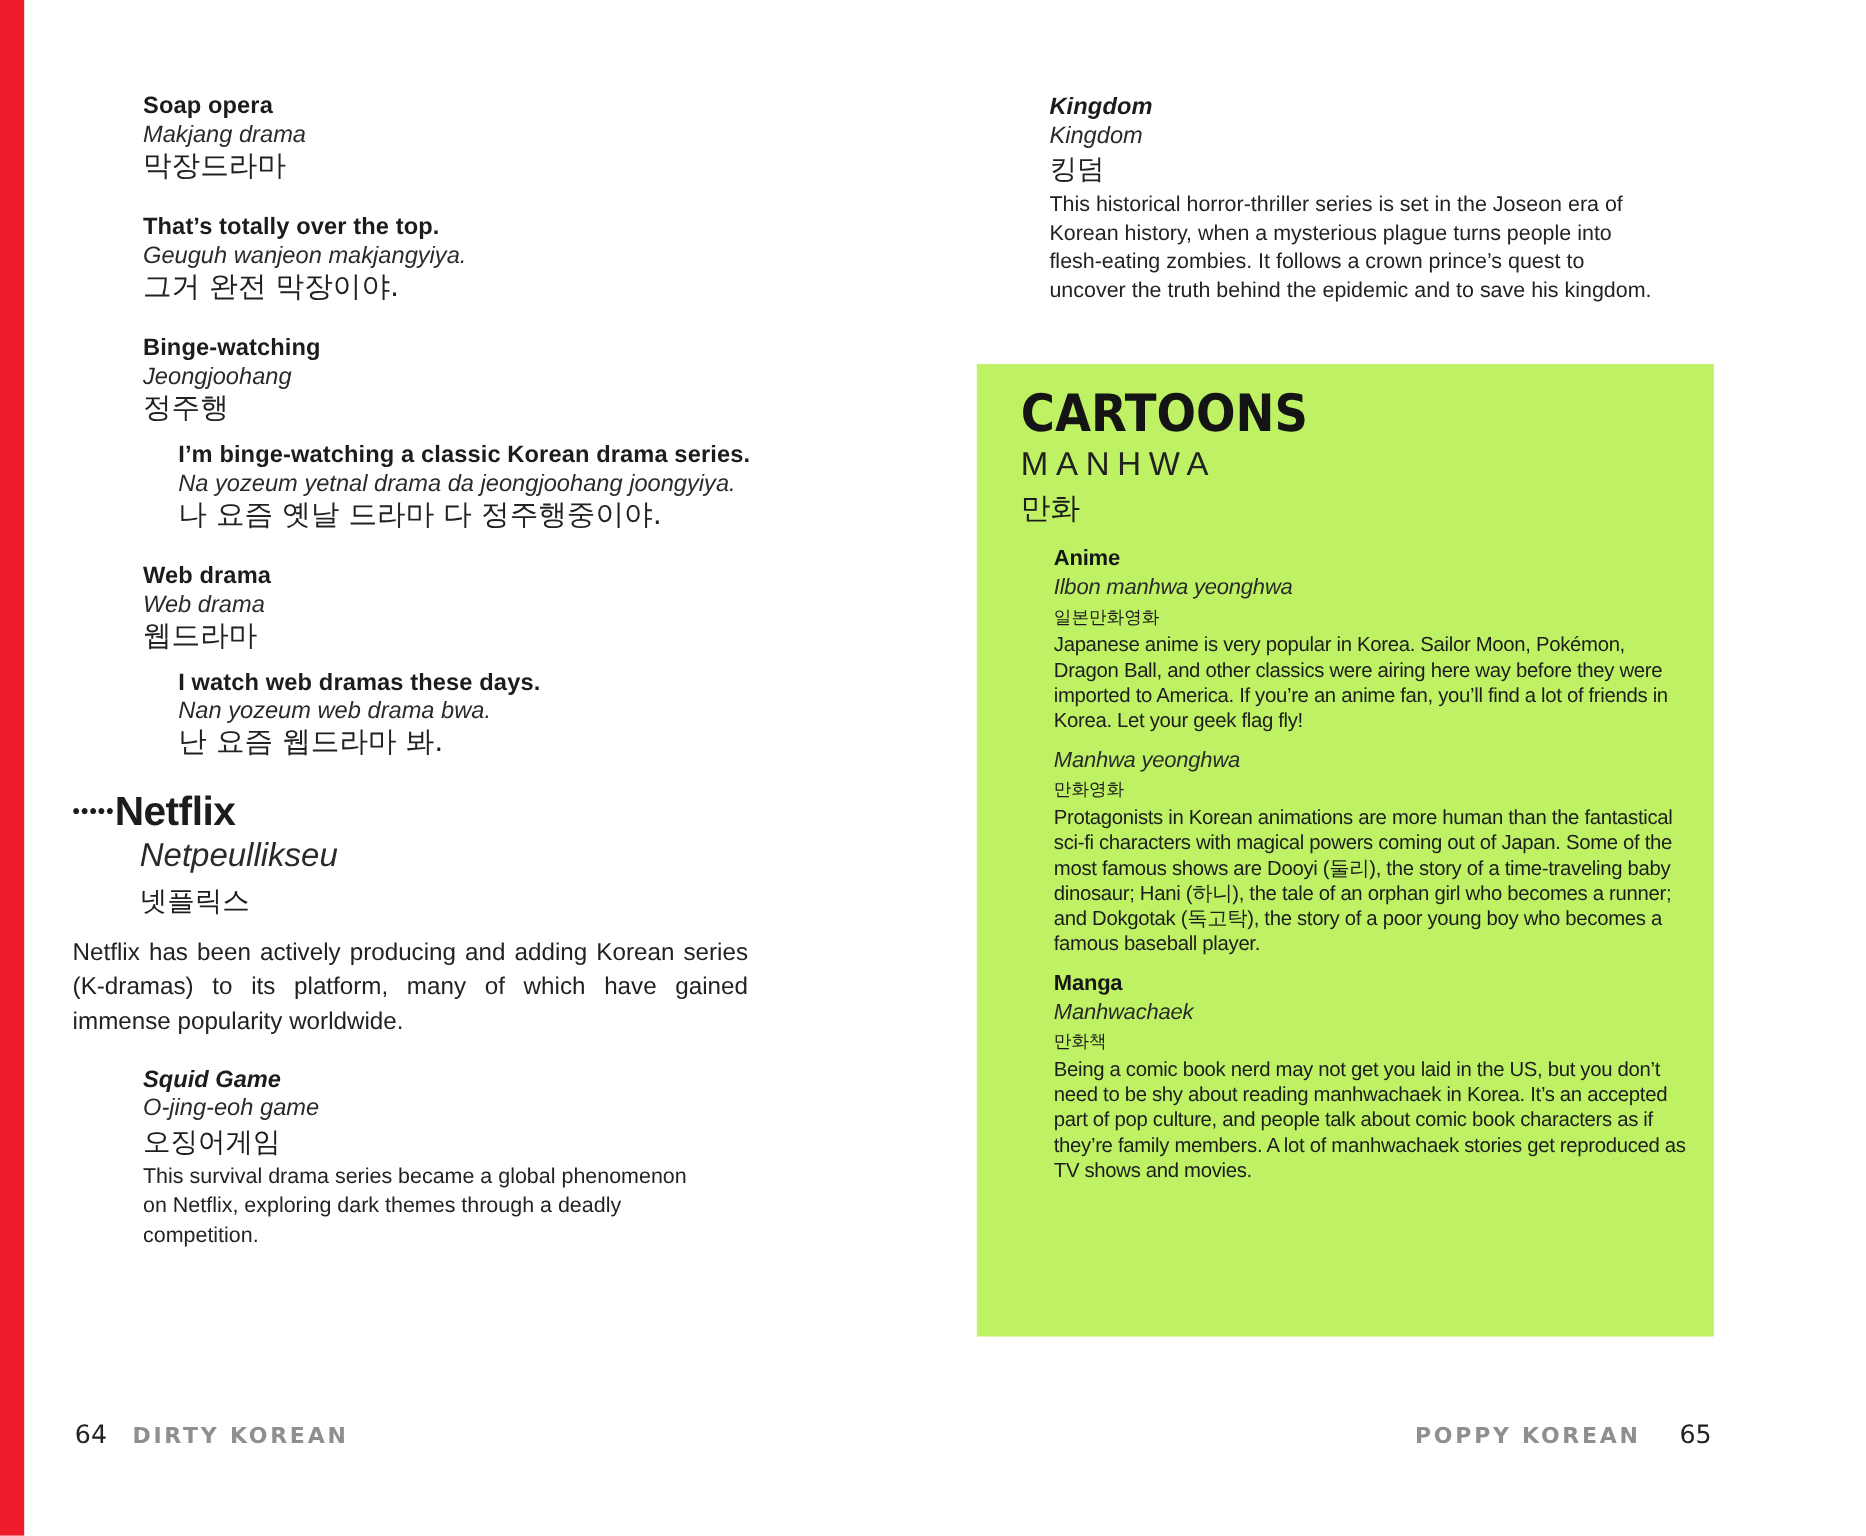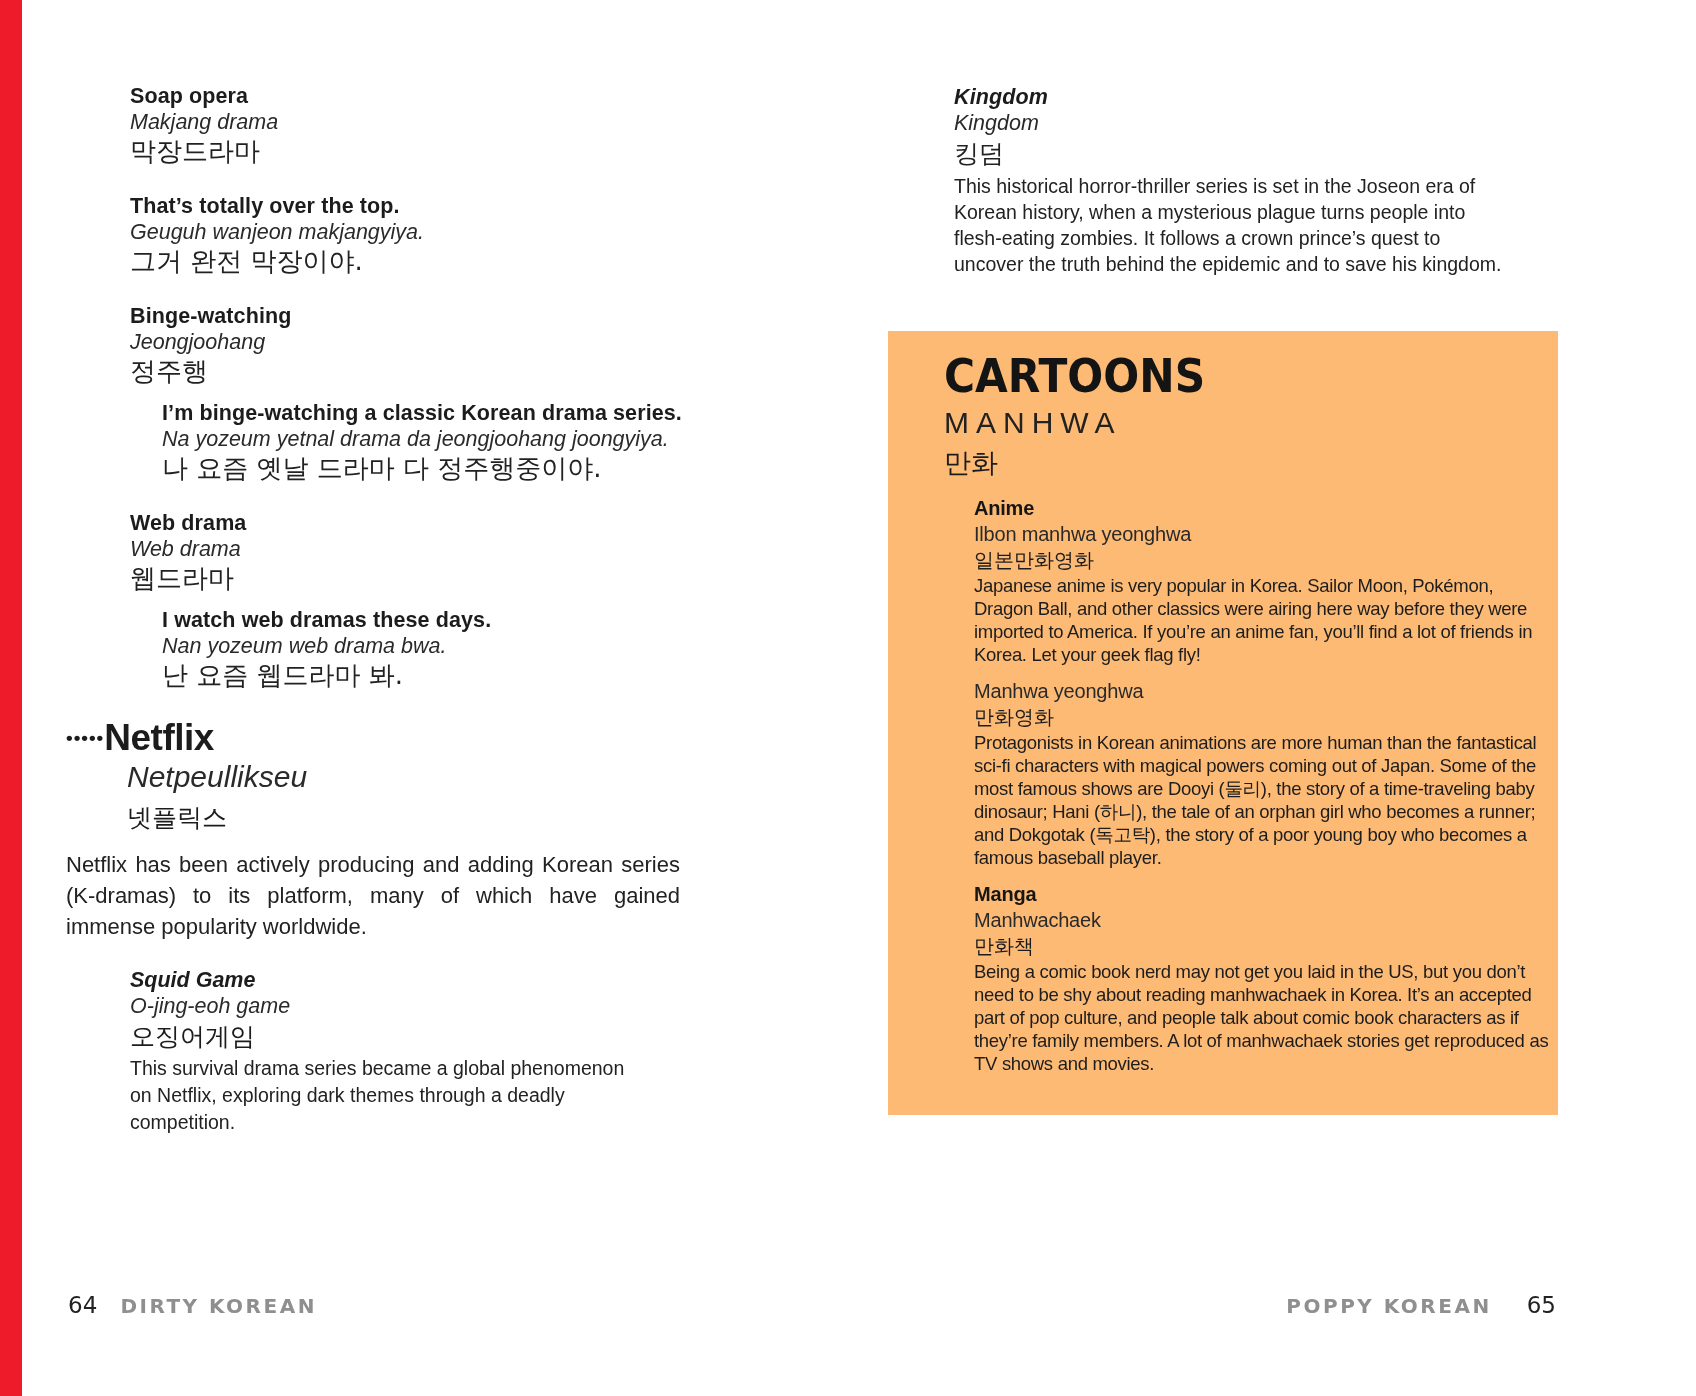--- a/index.html
+++ b/index.html
@@ -51,41 +51,41 @@
   .show-entry .body   { font-size: 19.5px; line-height: 27px; width: 520px; color: #222; margin-top: 2px; }
 
   
   .page-right { position: absolute; left: 888px; top: 84px; width: 670px; }
   .kingdom { margin-left: 66px; }
   .kingdom .body { font-size: 19.5px; line-height: 26px; width: 548px; margin-top: 3px; color: #222; }
 
   
   .gray-box {
     margin-top: 54px;
-    width: 670px; height: 784px;
-    background: #fdba74;
-    padding: 18px 28px 20px 56px;
+    width: 670px; height: 884px;
+    background: #bef264;
+    padding: 18px 28px 20px 40px;
     overflow: hidden;
   }
   .box-title {
     font-family: "DejaVu Sans", sans-serif;
     font-weight: 800; font-size: 45px; line-height: 54px;
     letter-spacing: 0px; color: #141414;
     transform: scale(0.94, 1.04); transform-origin: left center;
   }
   .box-subtitle {
     font-size: 30px; line-height: 40px; letter-spacing: 7px;
     font-weight: 400; color: #222;
   }
   .box-hangul { font-size: 27px; line-height: 40px; font-family: "DejaVu Sans", sans-serif; }
 
   .box-entry { margin-left: 30px; margin-top: 12px; }
   .box-entry .head   { font-size: 20px; line-height: 26px; font-weight: 600; letter-spacing: -0.2px; color: #161616; }
-  .box-entry .roman  { font-size: 20px; line-height: 26px; color: #2a2a2a; letter-spacing: -0.2px; }
-  .box-entry .hangul { font-size: 20px; line-height: 27px; font-family: "DejaVu Sans", sans-serif; }
+  .box-entry .roman  { font-size: 20px; line-height: 26px; font-style: italic; color: #2a2a2a; letter-spacing: -0.2px; }
+  .box-entry .hangul { font-size: 16px; line-height: 27px; font-family: "DejaVu Sans", sans-serif; }
   .box-entry .body   {
     font-size: 18.5px; line-height: 23px; letter-spacing: -0.3px;
     width: 576px; color: #1d1d1d;
   }
 
   
   .footer {
     position: absolute; top: 1292px;
     font-family: "DejaVu Sans", sans-serif;
   }

